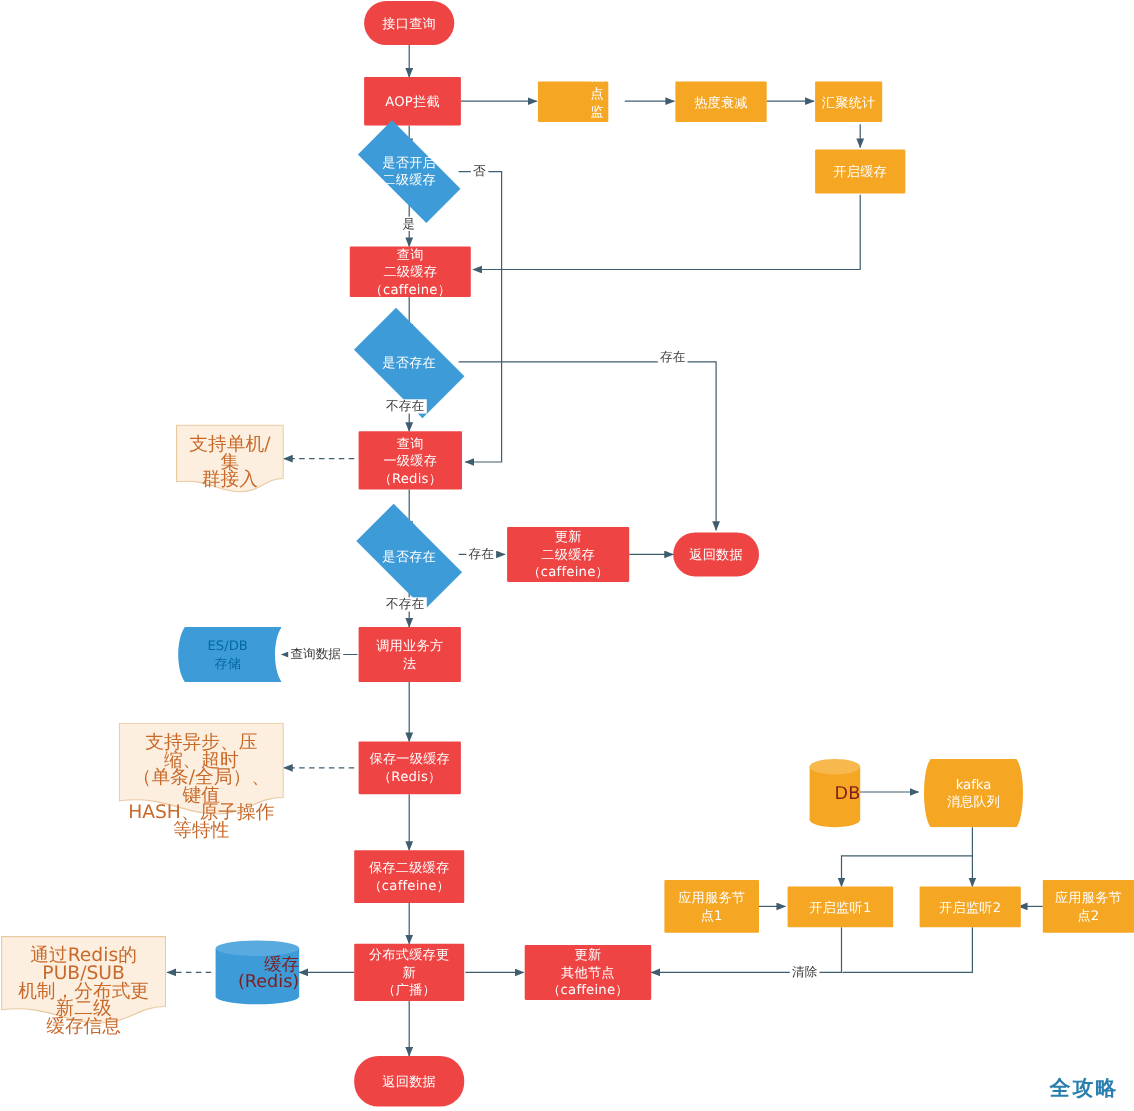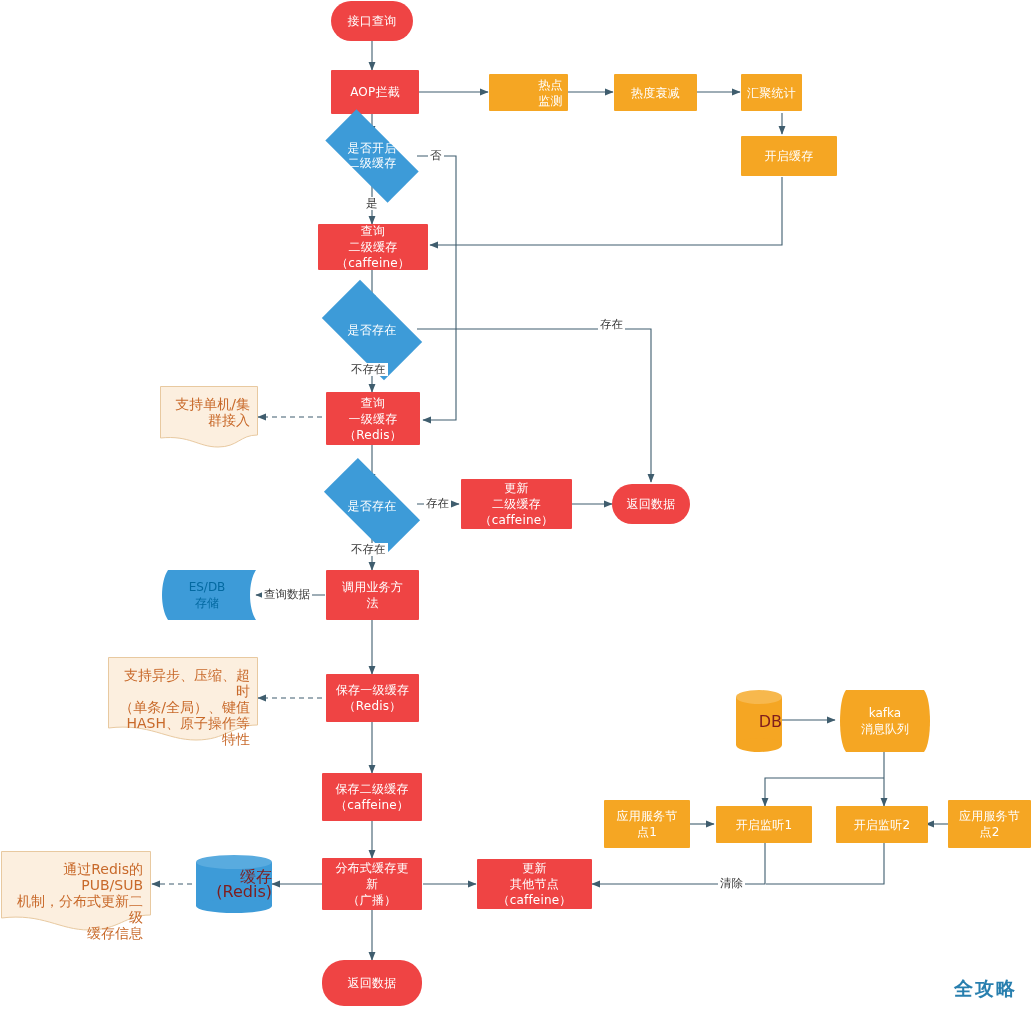--- a/index.html
+++ b/index.html
@@ -84,21 +84,21 @@
   .queue{
     position:absolute;
     z-index:3;
     display:flex;align-items:center;justify-content:center;
     color:#fff;font-size:12px;line-height:16px;text-align:center;white-space:pre-line;
   }
   .noteWrap{position:absolute;z-index:3;}
   .noteWrap svg{position:absolute;left:0;top:0;}
   .noteWrap .ntx{
     position:absolute;left:0;right:0;top:10px;
-    text-align:right;color:#c8692a;font-size:14px;line-height:16px;white-space:pre-line;
+    text-align:center;color:#c8692a;font-size:17px;line-height:16px;white-space:pre-line;
     padding:0 8px;box-sizing:border-box;
   }
   
   .elabel{
     position:absolute;
     font-size:11.5px;
     color:#3a3a3a;
     background:#ffffff;
     padding:0 2px;
     line-height:13px;
@@ -200,33 +200,33 @@
   </svg>
 
   <div class="node blue terminator" style="left:331px;top:1px;width:82px;height:40px;">
     <span>接口查询</span>
   </div>
 
   <div class="node blue rect" style="left:331px;top:70px;width:88px;height:44px;">
     <span>AOP拦截</span>
   </div>
 
-  <div class="node orange rect" style="left:489px;top:74px;width:79px;height:37px;padding-left:44px;">
+  <div class="node orange rect" style="left:489px;top:74px;width:64px;height:37px;padding-left:44px;">
     <span>热点监测</span>
   </div>
 
   <div class="node orange rect" style="left:614px;top:74px;width:83px;height:37px;">
     <span>热度衰减</span>
   </div>
 
   <div class="node orange rect" style="left:741px;top:74px;width:61px;height:37px;">
     <span>汇聚统计</span>
   </div>
 
-  <div class="node orange rect" style="left:741px;top:136px;width:96px;height:40px;">
+  <div class="node orange rect" style="left:741px;top:136px;width:82px;height:40px;">
     <span>开启缓存</span>
   </div>
 
   <div class="node diamond" style="left:328px;top:134px;width:88px;height:44px;">
     <div class="dmShape"></div>
     <span class="dmTxt">是否开启
 二级缓存</span>
   </div>
 
   <div class="node blue rect" style="left:318px;top:224px;width:110px;height:46px;">

